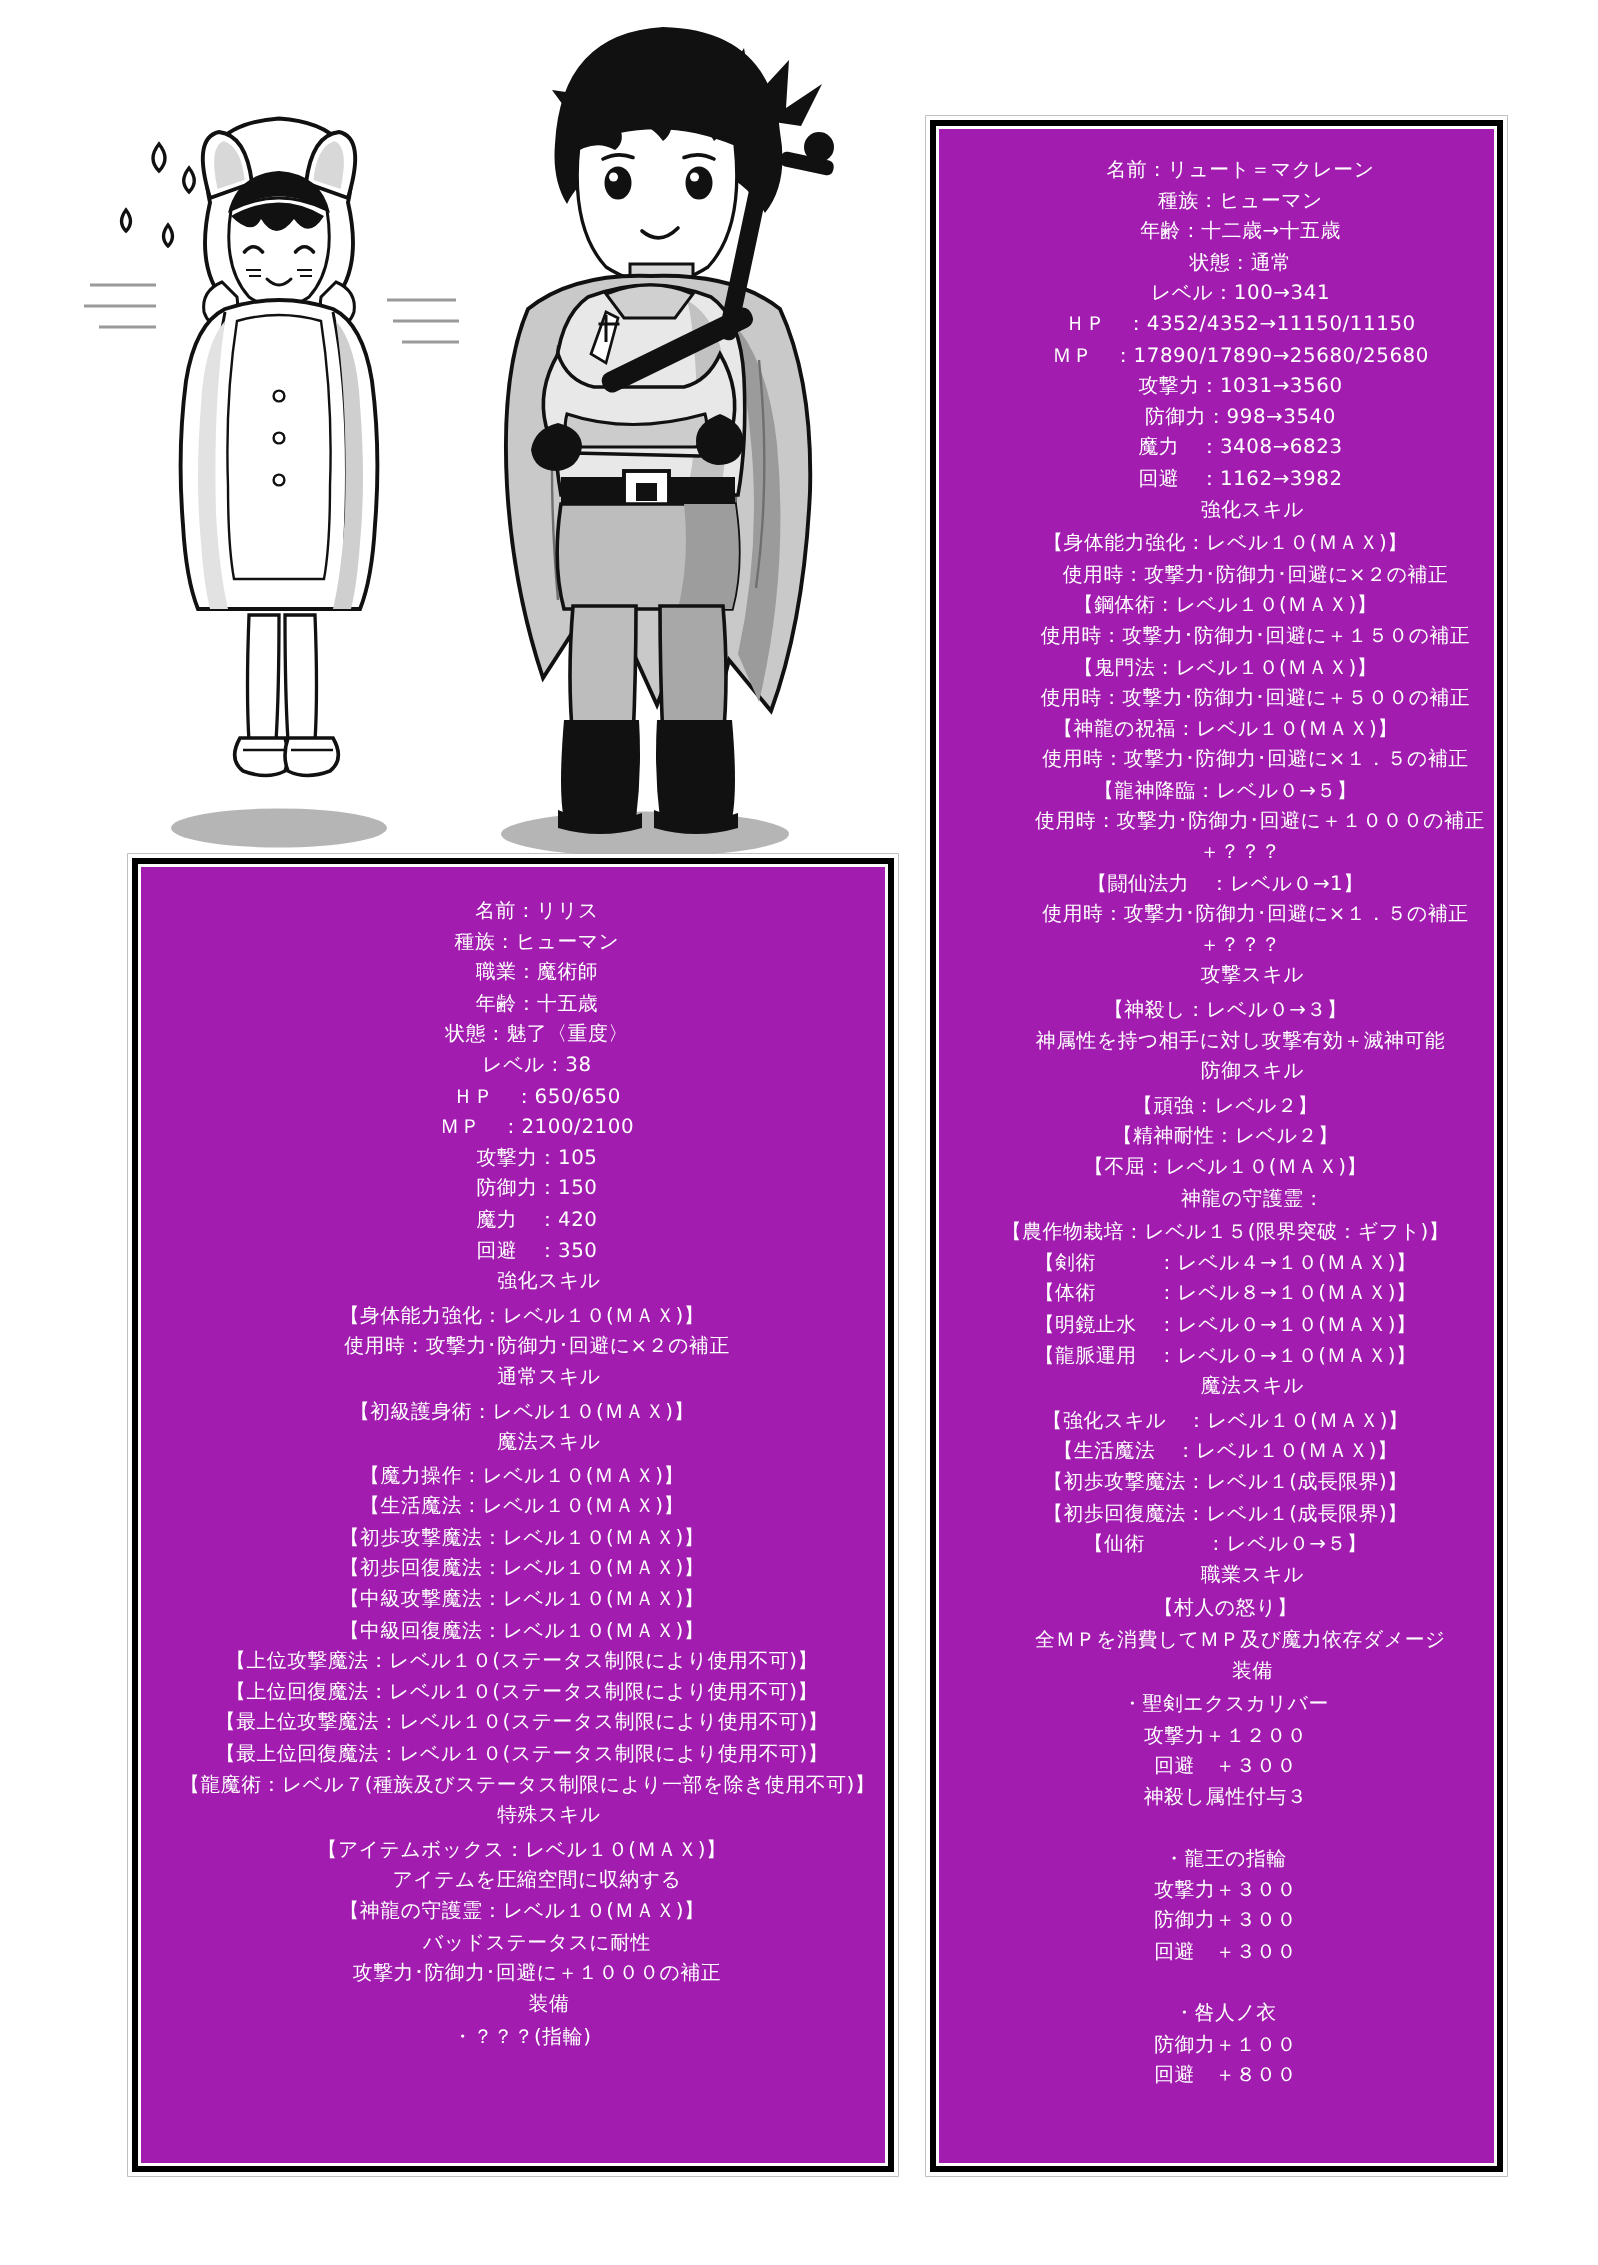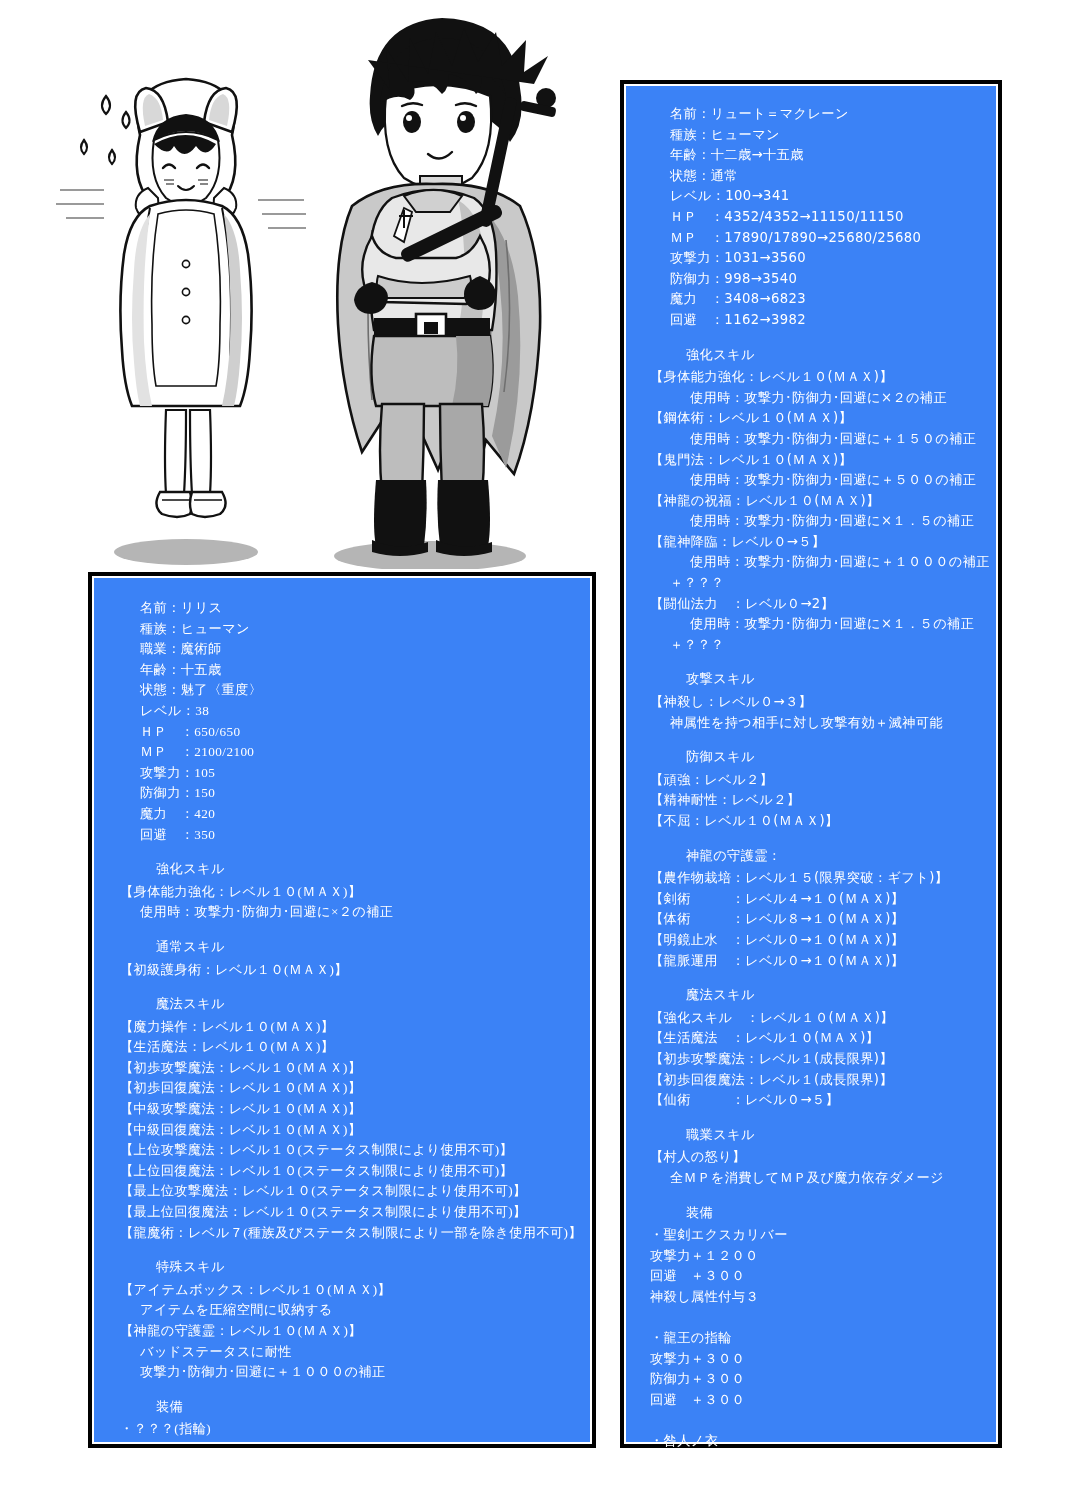--- a/index.html
+++ b/index.html
@@ -3,29 +3,29 @@
 <meta charset="utf-8">
 <style>
   html,body{margin:0;padding:0;background:#ffffff;}
   body{width:1065px;height:1510px;position:relative;font-family:"DejaVu Sans","Liberation Sans",sans-serif;}
   .page{position:absolute;inset:0;overflow:hidden;}
 
   
   .art{position:absolute;left:0;top:0;width:620px;height:580px;}
 
   
-  .panel{position:absolute;background:#3b82f6;border:4px solid #000;outline:3px solid #fff;box-shadow:0 0 0 3px #000;color:#fff;}
+  .panel{position:absolute;background:#a21caf;border:4px solid #000;outline:3px solid #fff;box-shadow:0 0 0 3px #000;color:#fff;text-align:center;}
   .panel-inner{border:2px solid #fff;width:100%;height:100%;box-sizing:border-box;padding:18px 16px 14px 26px;}
   .panel .line{font-size:13.2px;line-height:20.6px;white-space:pre;letter-spacing:.4px;}
   .panel .indent1{padding-left:20px;}
   .panel .indent2{padding-left:40px;}
-  .panel .sect{padding-left:36px;margin-top:14px;margin-bottom:2px;}
+  .panel .sect{padding-left:36px;margin-top:0;margin-bottom:2px;}
 
   #panel-right{left:620px;top:80px;width:374px;height:1360px;}
-  #panel-left{left:88px;top:572px;width:500px;height:868px;font-family:Liberation Serif, serif;}
+  #panel-left{left:88px;top:572px;width:500px;height:868px;}
 
   #panel-right .panel-inner{padding:18px 12px 10px 24px;}
   #panel-left .panel-inner{padding:20px 14px 12px 26px;}
 
   .footer-strip{position:absolute;left:0;bottom:0;width:1065px;height:28px;background:#fff;}
   .footer-text{position:absolute;left:50%;transform:translateX(-50%);bottom:2px;font-size:11px;color:#111;white-space:nowrap;letter-spacing:1px;}
 </style>
 </head>
 <body>
 
@@ -184,21 +184,21 @@
           <div class="line indent2">使用時：攻撃力･防御力･回避に×２の補正</div>
           <div class="line ">【鋼体術：レベル１０(ＭＡＸ)】</div>
           <div class="line indent2">使用時：攻撃力･防御力･回避に＋１５０の補正</div>
           <div class="line ">【鬼門法：レベル１０(ＭＡＸ)】</div>
           <div class="line indent2">使用時：攻撃力･防御力･回避に＋５００の補正</div>
           <div class="line ">【神龍の祝福：レベル１０(ＭＡＸ)】</div>
           <div class="line indent2">使用時：攻撃力･防御力･回避に×１．５の補正</div>
           <div class="line ">【龍神降臨：レベル０→５】</div>
           <div class="line indent2">使用時：攻撃力･防御力･回避に＋１０００の補正</div>
           <div class="line indent1">＋？？？</div>
-          <div class="line ">【闘仙法力　：レベル０→2】</div>
+          <div class="line ">【闘仙法力　：レベル０→1】</div>
           <div class="line indent2">使用時：攻撃力･防御力･回避に×１．５の補正</div>
           <div class="line indent1">＋？？？</div>
           <div class="line sect">攻撃スキル</div>
           <div class="line ">【神殺し：レベル０→３】</div>
           <div class="line indent1">神属性を持つ相手に対し攻撃有効＋滅神可能</div>
           <div class="line sect">防御スキル</div>
           <div class="line ">【頑強：レベル２】</div>
           <div class="line ">【精神耐性：レベル２】</div>
           <div class="line ">【不屈：レベル１０(ＭＡＸ)】</div>
           <div class="line sect">神龍の守護霊：</div>

